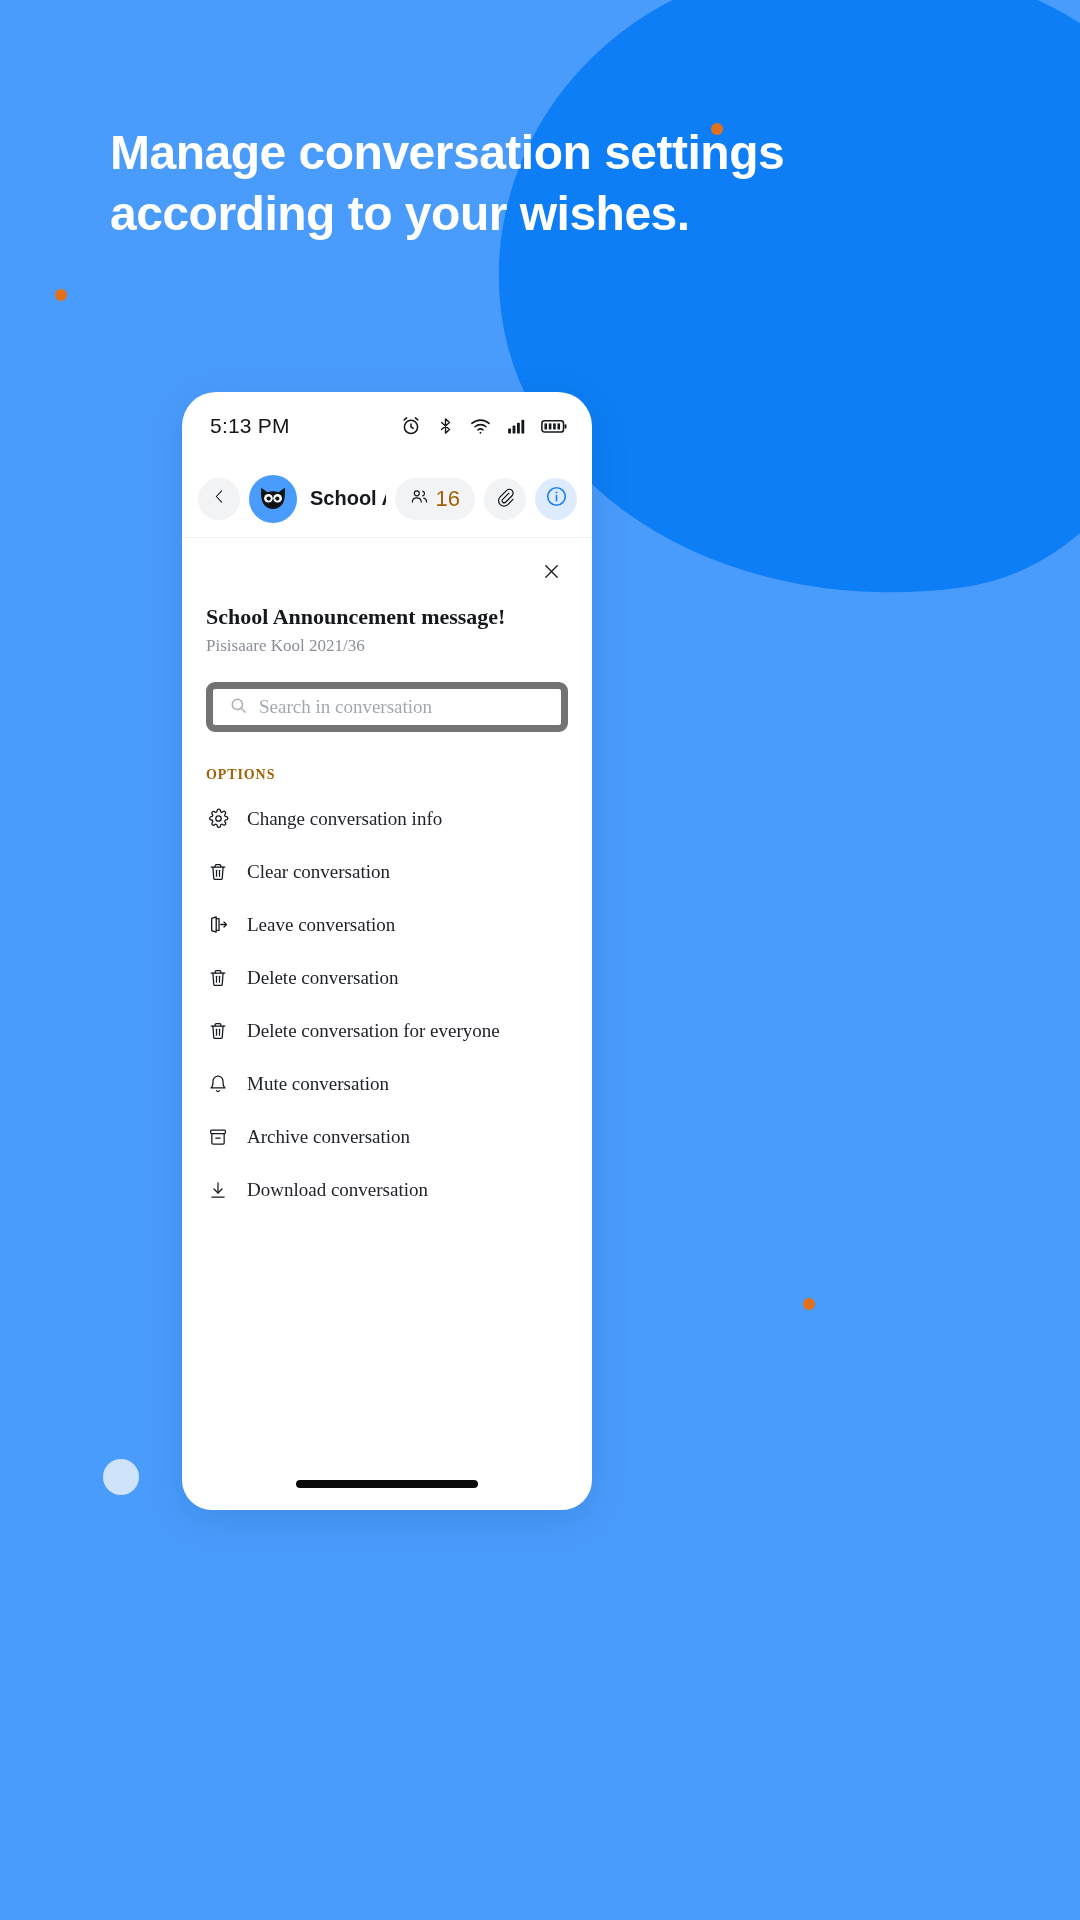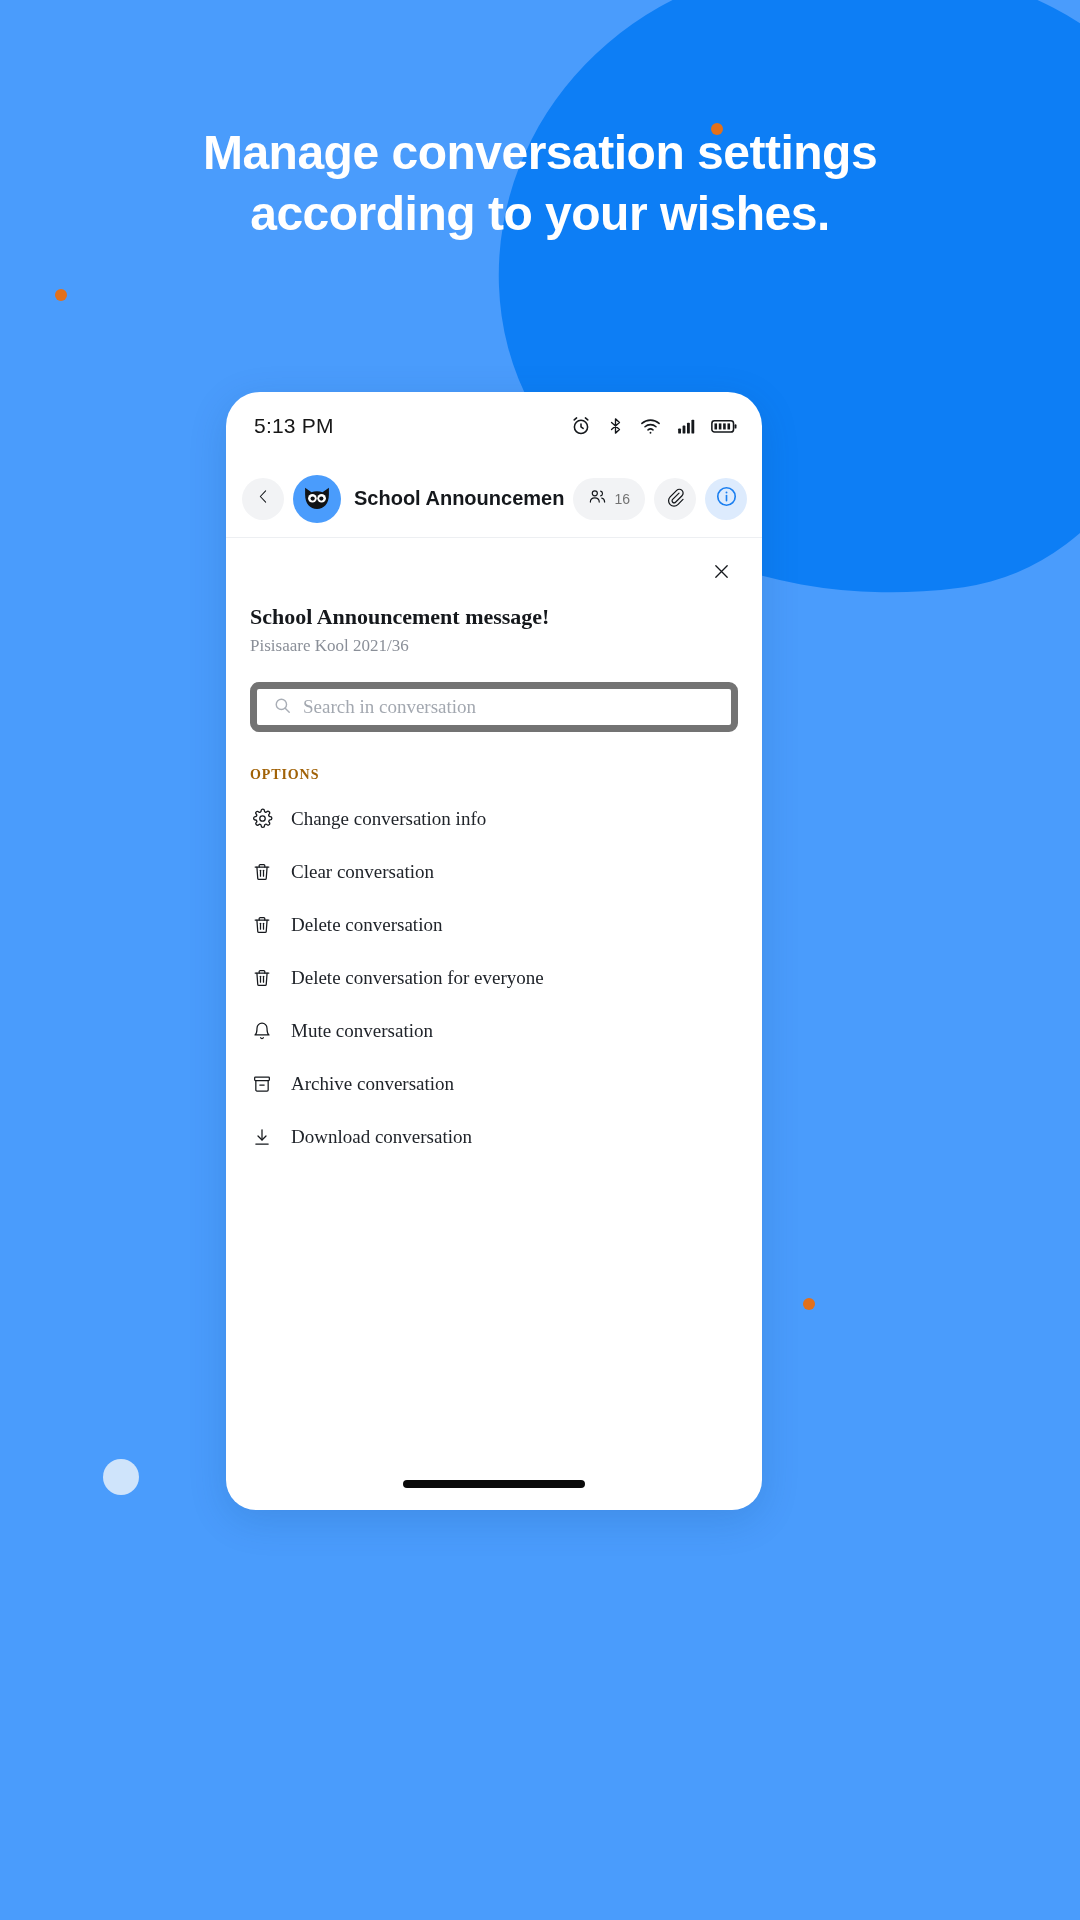--- a/index.html
+++ b/index.html
@@ -27,39 +27,39 @@
   #dot-c { left:803px; top:1298px; width:12px; height:12px; }
   .dot-pale {
     position:absolute; left:103px; top:1459px;
     width:36px; height:36px; border-radius:50%;
     background:#CFE4FB;
   }
 
   
   #headline {
     position:absolute; left:0; right:0; top:122px;
-    text-align:center;
+    text-align:left;
     color:#FFFFFF;
     font-size:48px;
     font-weight:bold;
     line-height:1.28;
     letter-spacing:-0.5px;
     padding:0 110px;
   }
 
   
   #phone {
     position:absolute;
     left:182px; top:392px;
-    width:536px; height:1118px;
+    width:410px; height:1118px;
     background:#FFFFFF;
     border-radius:34px 34px 30px 30px;
     overflow:hidden;
     box-shadow:0 10px 38px rgba(10,60,120,.16);
-    display:flex; flex-direction:column;margin-left:44px;
+    display:flex; flex-direction:column;
   }
 
   
   .statusbar {
     height:68px;
     display:flex; align-items:center; justify-content:space-between;
     padding:0 25px 0 28px;
     flex:0 0 auto;
   }
   .statusbar .clock { font-size:21px; color:#171717; letter-spacing:.2px; }
@@ -92,21 +92,21 @@
     flex:1 1 auto;
     font-size:20px; font-weight:bold; color:#15181C;
     white-space:nowrap; overflow:hidden;
     margin-left:4px;
   }
   .pill {
     height:42px; border-radius:21px; background:#F2F3F5;
     display:flex; align-items:center; gap:7px;
     padding:0 15px; flex:0 0 auto;
   }
-  .pill .count { font-size:14px; color:#737373; }
+  .pill .count { font-size:22px; color:#a16207; }
 
   
   .panel { flex:1 1 auto; display:flex; flex-direction:column; padding:0 24px;font-family:Liberation Serif, serif; }
   .panel-topbar { display:flex; justify-content:flex-end; padding:18px 0 4px; }
   .close-btn {
     width:34px; height:34px;
     display:flex; align-items:center; justify-content:center;
   }
   .panel-title { font-size:22px; font-weight:bold; color:#15181C; margin-top:10px; }
   .panel-sub   { font-size:17px; color:#8A8F98; margin-top:6px; }
@@ -310,20 +310,31 @@
             <path d="M3.8 6.1h16.4"></path>
             <path d="M8.6 6.1V4.4a1.3 1.3 0 0 1 1.3-1.3h4.2a1.3 1.3 0 0 1 1.3 1.3v1.7"></path>
             <path d="M5.9 6.1 6.9 19.6a1.4 1.4 0 0 0 1.4 1.3h7.4a1.4 1.4 0 0 0 1.4-1.3l1-13.5"></path>
             <path d="M10.2 10v7"></path>
               <path d="M13.8 10v7"></path>
           </svg>
         </span>
         <span class="olabel">Clear conversation</span>
       </div>
 
+      <div class="option-item">
+        <span class="oicon">
+          <svg class="ic thin" width="21" height="21" viewBox="0 0 24 24">
+            <path d="M9.4 3.3 4.2 5.1v13.8l5.2 1.8z"></path>
+            <path d="M9.4 5.2h3.2v13.6H9.4"></path>
+            <path d="M14.6 12h6.2"></path>
+              <path d="M18.3 9.2 21 12l-2.7 2.8"></path>
+          </svg>
+        </span>
+        <span class="olabel">Leave conversation</span>
+      </div>
 
       <div class="option-item">
         <span class="oicon">
           <svg class="ic thin" width="20" height="20" viewBox="0 0 24 24">
             <path d="M3.8 6.1h16.4"></path>
             <path d="M8.6 6.1V4.4a1.3 1.3 0 0 1 1.3-1.3h4.2a1.3 1.3 0 0 1 1.3 1.3v1.7"></path>
             <path d="M5.9 6.1 6.9 19.6a1.4 1.4 0 0 0 1.4 1.3h7.4a1.4 1.4 0 0 0 1.4-1.3l1-13.5"></path>
             <path d="M10.2 10v7"></path>
               <path d="M13.8 10v7"></path>
           </svg>

